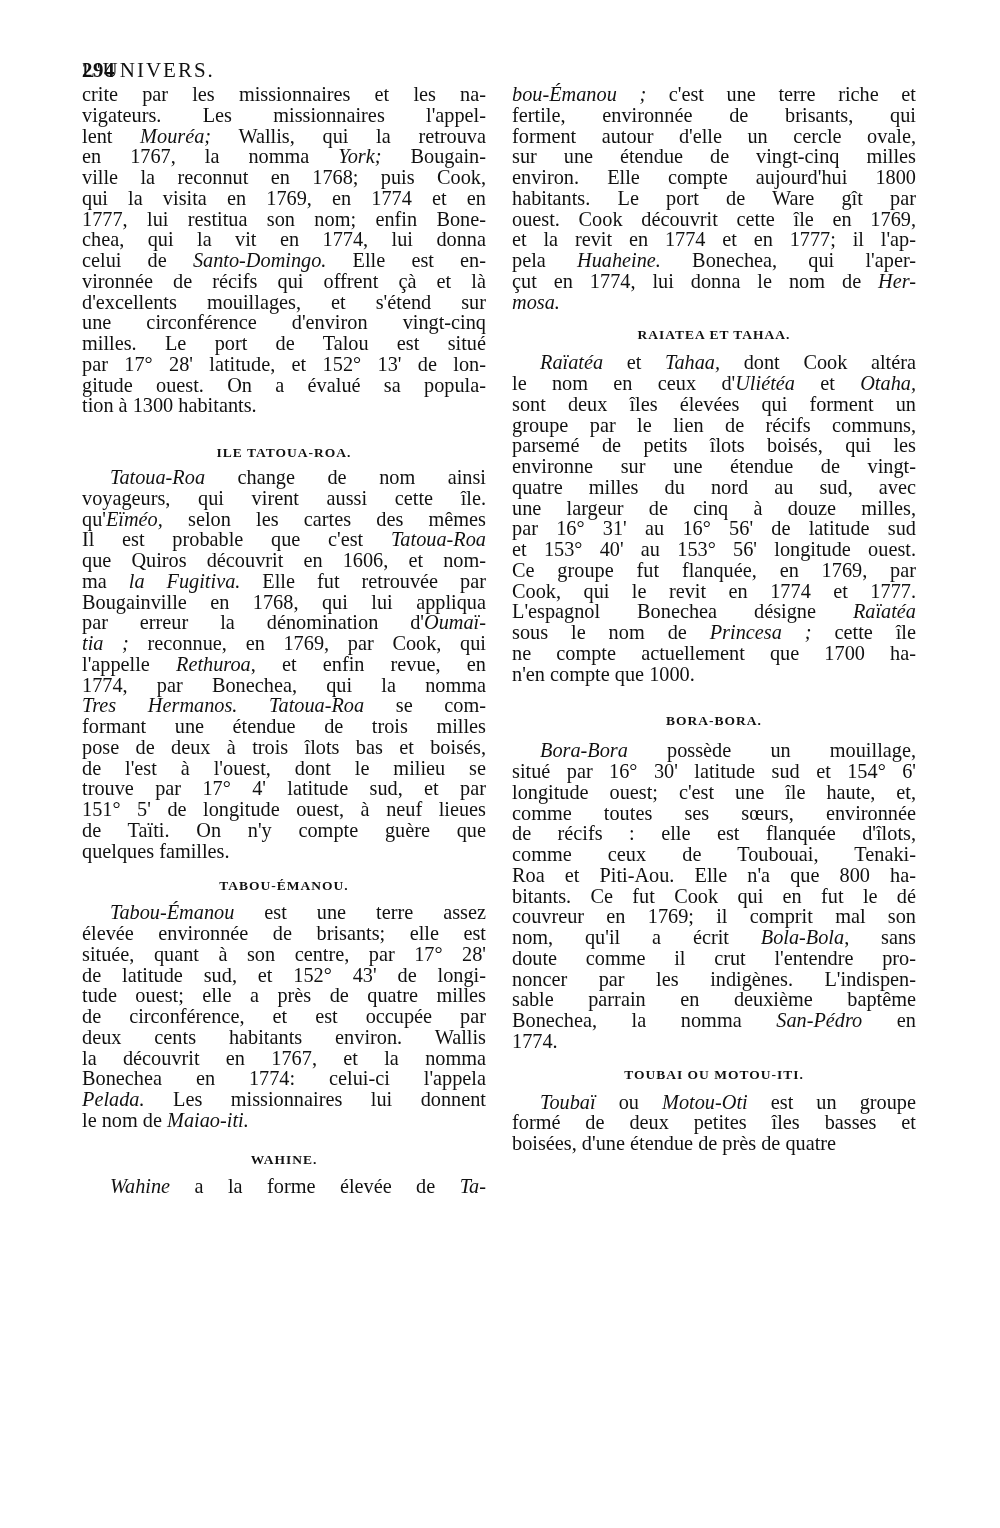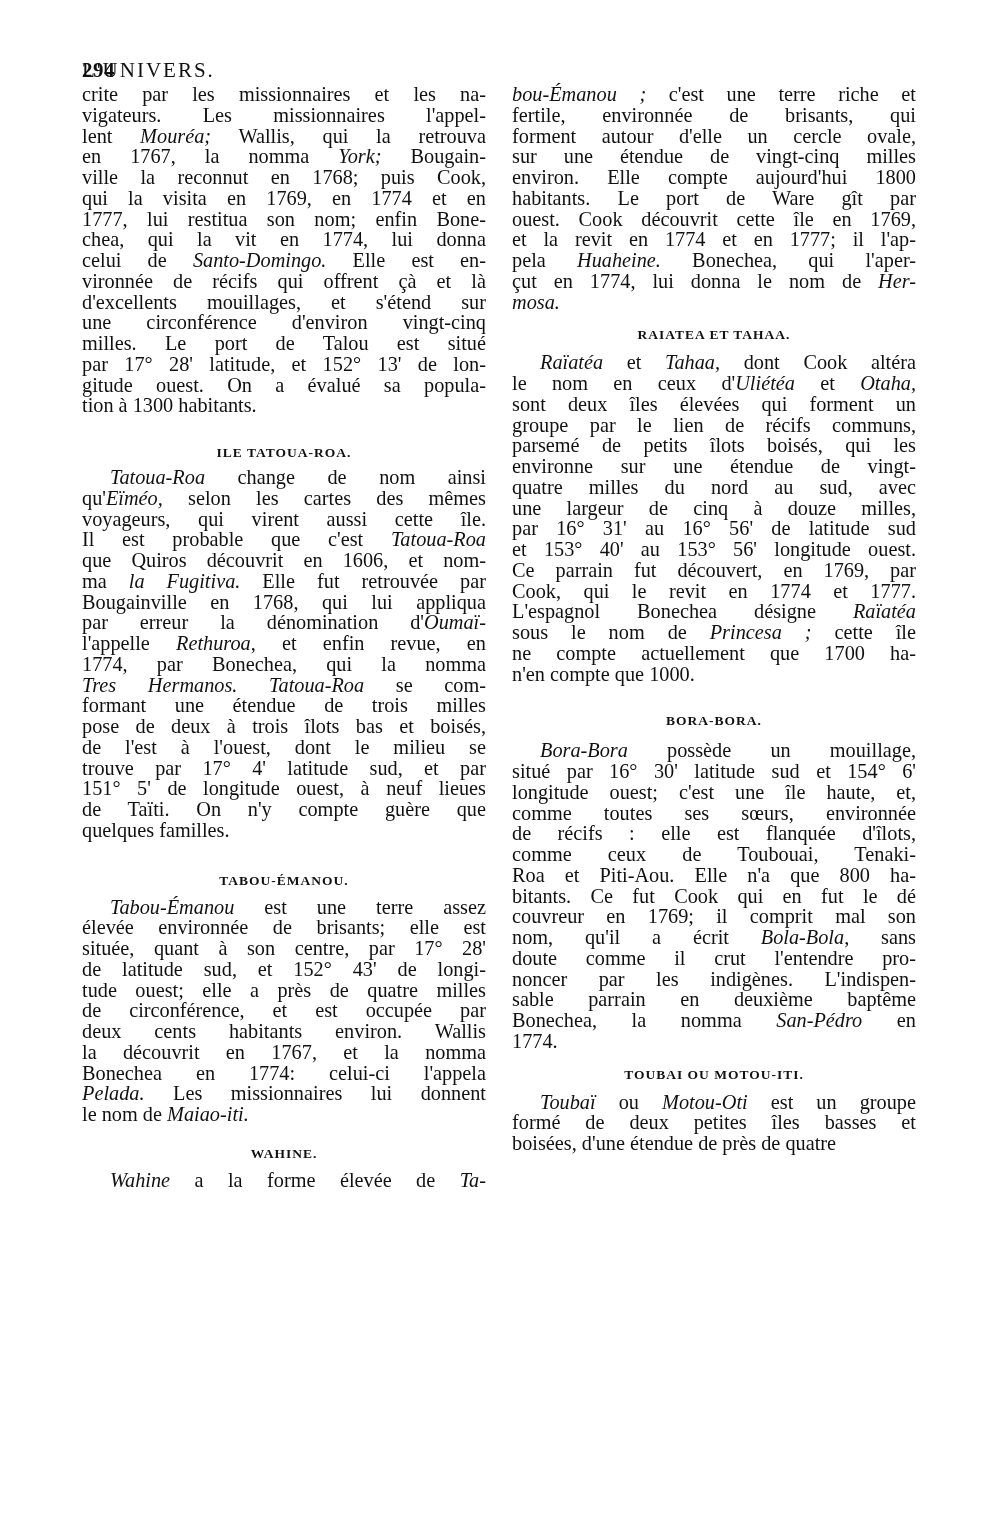--- a/index.html
+++ b/index.html
@@ -40,39 +40,40 @@
       <span class="line">d'excellents mouillages, et s'étend sur</span>
       <span class="line">une circonférence d'environ vingt-cinq</span>
       <span class="line">milles. Le port de Talou est situé</span>
       <span class="line">par 17° 28' latitude, et 152° 13' de lon-</span>
       <span class="line">gitude ouest. On a évalué sa popula-</span>
       <span class="line last">tion à 1300 habitants.</span>
     </div>
   <div class="heading" style="margin-top:23px;height:28px;line-height:28px;">ILE TATOUA-ROA.</div>
   <div>
       <span class="line indent"><i>Tatoua-Roa</i> change de nom ainsi</span>
+      <span class="line">voyageurs, qui virent aussi cette île.</span>
       <span class="line">qu'<i>Eïméo,</i> selon les cartes des mêmes</span>
-      <span class="line">voyageurs, qui virent aussi cette île.</span>
       <span class="line">Il est probable que c'est <i>Tatoua-Roa</i></span>
       <span class="line">que Quiros découvrit en 1606, et nom-</span>
       <span class="line">ma <i>la Fugitiva.</i> Elle fut retrouvée par</span>
       <span class="line">Bougainville en 1768, qui lui appliqua</span>
       <span class="line">par erreur la dénomination d'<i>Oumaï-</i></span>
+      <span class="line"><i>tia ;</i> reconnue, en 1769, par Cook, qui</span>
       <span class="line">l'appelle <i>Rethuroa</i>, et enfin revue, en</span>
       <span class="line">1774, par Bonechea, qui la nomma</span>
       <span class="line"><i>Tres Hermanos. Tatoua-Roa</i> se com-</span>
       <span class="line">formant une étendue de trois milles</span>
       <span class="line">pose de deux à trois îlots bas et boisés,</span>
       <span class="line">de l'est à l'ouest, dont le milieu se</span>
       <span class="line">trouve par 17° 4' latitude sud, et par</span>
       <span class="line">151° 5' de longitude ouest, à neuf lieues</span>
       <span class="line">de Taïti. On n'y compte guère que</span>
       <span class="line last">quelques familles.</span>
     </div>
-  <div class="heading" style="margin-top:24px;height:32px;line-height:32px;">TABOU-ÉMANOU.</div>
+  <div class="heading" style="margin-top:9px;height:32px;line-height:32px;">TABOU-ÉMANOU.</div>
   <div>
       <span class="line indent"><i>Tabou-Émanou</i> est une terre assez</span>
       <span class="line">élevée environnée de brisants; elle est</span>
       <span class="line">située, quant à son centre, par 17° 28'</span>
       <span class="line">de latitude sud, et 152° 43' de longi-</span>
       <span class="line">tude ouest; elle a près de quatre milles</span>
       <span class="line">de circonférence, et est occupée par</span>
       <span class="line">deux cents habitants environ. Wallis</span>
       <span class="line">la découvrit en 1767, et la nomma</span>
       <span class="line">Bonechea en 1774: celui-ci l'appela</span>
@@ -104,21 +105,21 @@
       <span class="line indent"><i>Raïatéa</i> et <i>Tahaa,</i> dont Cook altéra</span>
       <span class="line">le nom en ceux d'<i>Uliétéa</i> et <i>Otaha,</i></span>
       <span class="line">sont deux îles élevées qui forment un</span>
       <span class="line">groupe par le lien de récifs communs,</span>
       <span class="line">parsemé de petits îlots boisés, qui les</span>
       <span class="line">environne sur une étendue de vingt-</span>
       <span class="line">quatre milles du nord au sud, avec</span>
       <span class="line">une largeur de cinq à douze milles,</span>
       <span class="line">par 16° 31' au 16° 56' de latitude sud</span>
       <span class="line">et 153° 40' au 153° 56' longitude ouest.</span>
-      <span class="line">Ce parrain fut découvert, en 1769, par</span>
+      <span class="line">Ce groupe fut flanquée, en 1769, par</span>
       <span class="line">Cook, qui le revit en 1774 et 1777.</span>
       <span class="line">L'espagnol Bonechea désigne <i>Raïatéa</i></span>
       <span class="line">sous le nom de <i>Princesa ;</i> cette île</span>
       <span class="line">ne compte actuellement que 1700 ha-</span>
       <span class="line last">n'en compte que 1000.</span>
     </div>
   <div class="heading" style="margin-top:18px;height:38px;line-height:38px;">BORA-BORA.</div>
   <div>
       <span class="line indent"><i>Bora-Bora</i> possède un mouillage,</span>
       <span class="line">situé par 16° 30' latitude sud et 154° 6'</span>

